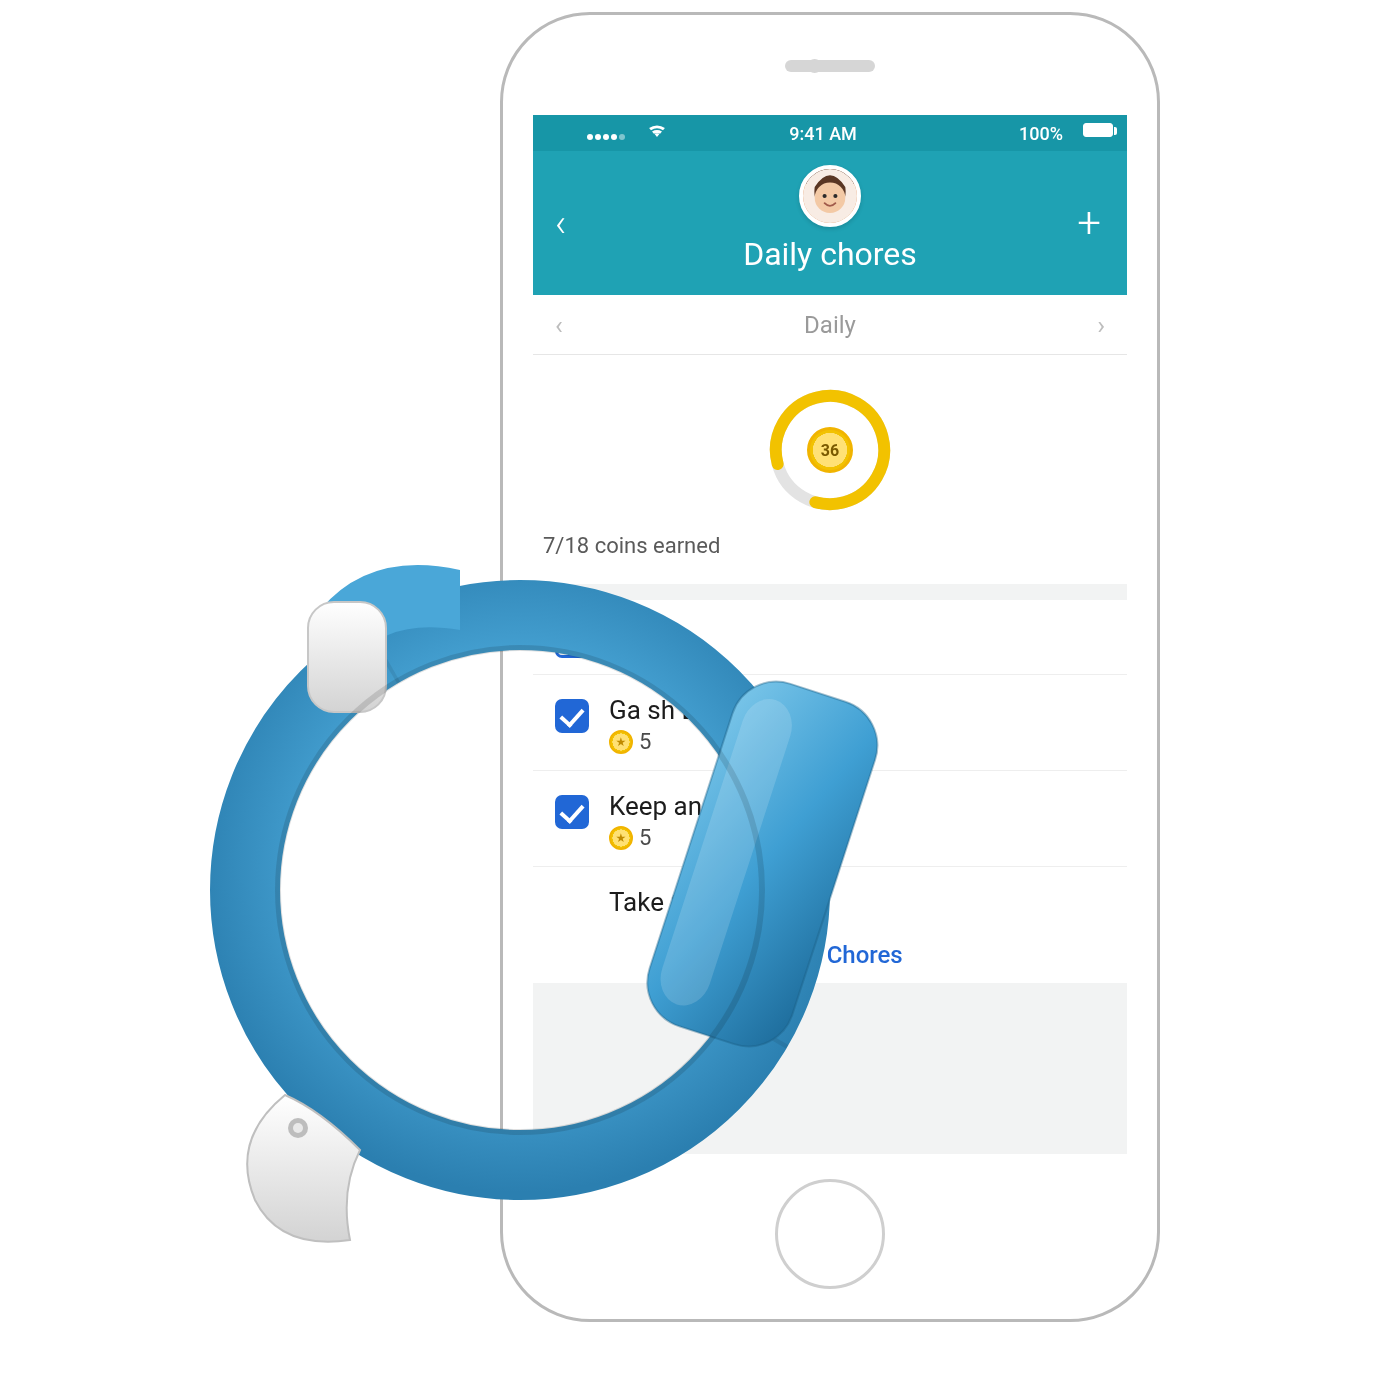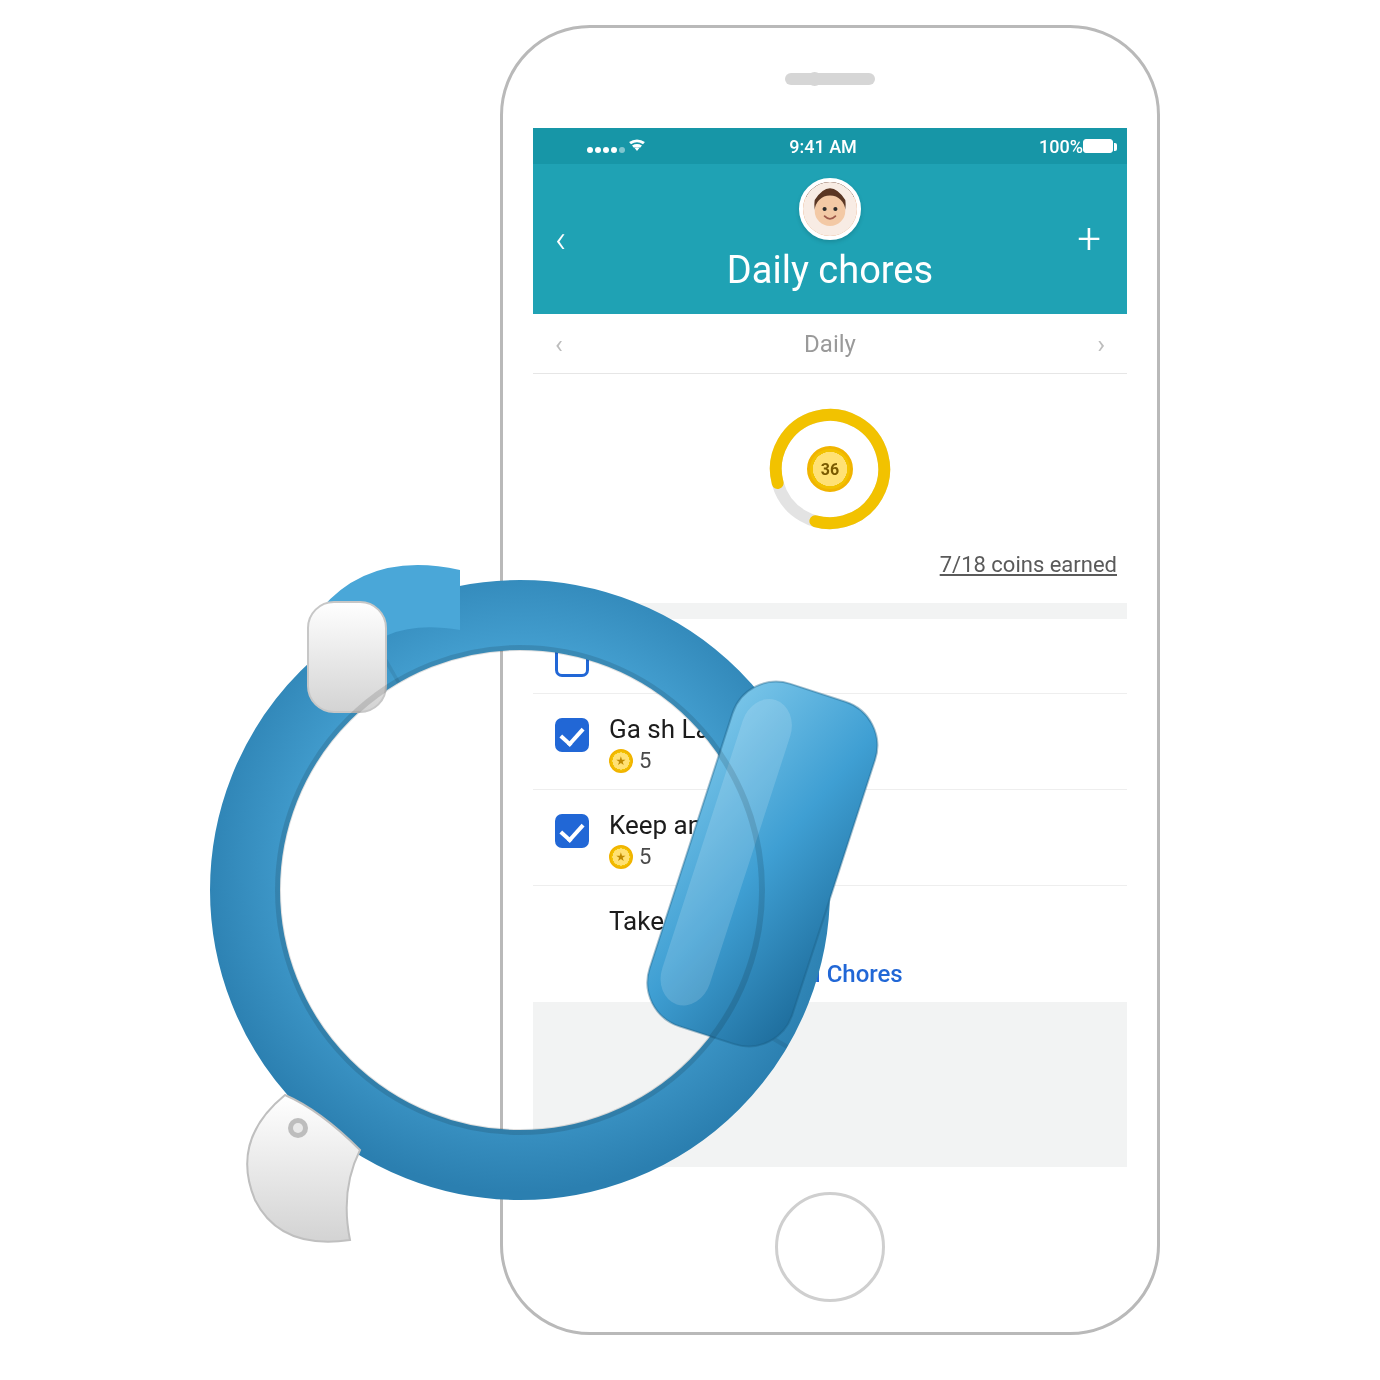--- a/index.html
+++ b/index.html
@@ -1,49 +1,49 @@
 <!DOCTYPE html>
 <html><head>
 <meta charset="utf-8">
 <style>
   *{box-sizing:border-box;margin:0;padding:0;font-family:-apple-system,BlinkMacSystemFont,"Segoe UI",Roboto,Helvetica,Arial,sans-serif;}
   body{width:1380px;height:1380px;background:#fff;position:relative;overflow:hidden;}
 
   
-  .phone{position:absolute;left:500px;top:25px;width:660px;height:1310px;border:3px solid #b9b9b9;border-radius:90px;background:#fff;}
+  .phone{position:absolute;left:500px;top:12px;width:660px;height:1310px;border:3px solid #b9b9b9;border-radius:90px;background:#fff;}
   .earpiece{position:absolute;top:45px;left:50%;transform:translateX(-50%);width:90px;height:12px;border-radius:7px;background:#d6d6d6;}
   .sensor{position:absolute;top:45px;left:50%;transform:translate(-160%, -1px);width:14px;height:14px;border-radius:50%;background:#d6d6d6;}
   .home-btn{position:absolute;bottom:30px;left:50%;transform:translateX(-50%);width:110px;height:110px;border:3px solid #cfcfcf;border-radius:50%;}
   .screen{position:absolute;top:100px;left:30px;right:30px;bottom:165px;overflow:hidden;background:#f2f3f3;}
 
   
   .statusbar{height:36px;background:#1796a7;color:#fff;display:flex;align-items:center;justify-content:space-between;padding:0 14px;font-size:18px;font-weight:500;}
-  .sb-left,.sb-right{display:flex;align-items:center;gap:0;margin-left:40px;}
+  .sb-left,.sb-right{display:flex;align-items:flex-start;gap:20px;margin-left:40px;}
   .dots span{display:inline-block;width:6px;height:6px;border-radius:50%;background:#fff;margin-right:2px;}
   .dots span.dim{opacity:.45;}
   .wifi{font-size:17px;line-height:1;}
   .battery{display:inline-block;width:30px;height:14px;border:1.5px solid #fff;border-radius:3px;position:relative;background:#fff;}
   .battery::after{content:"";position:absolute;right:-5px;top:3px;width:3px;height:8px;background:#fff;border-radius:0 2px 2px 0;}
 
   
   .header{background:#1fa2b4;color:#fff;text-align:center;position:relative;padding:14px 0 22px;}
   .back-chev,.add-btn{position:absolute;top:50%;transform:translateY(-50%);font-size:38px;font-weight:300;color:#fff;line-height:1;}
   .back-chev{left:22px;}
   .add-btn{right:26px;font-size:42px;}
   .avatar{width:62px;height:62px;border-radius:50%;border:4px solid #fff;margin:0 auto 8px;background:radial-gradient(circle at 50% 35%, #f4cfa8 0 38%, #6a3d2a 36% 55%, #e8b08a 55% 100%);box-shadow:0 2px 4px rgba(0,0,0,.15);display:flex;align-items:center;justify-content:center;overflow:hidden;}
   .avatar svg{width:100%;height:100%;}
-  .header h1{font-size:38px;font-weight:400;}
+  .header h1{font-size:32px;font-weight:400;}
 
   
   .datebar{background:#fff;height:60px;display:flex;align-items:center;justify-content:space-between;padding:0 22px;color:#9a9a9a;font-size:24px;border-bottom:1px solid #e6e6e6;}
   .datebar .chev{font-size:26px;color:#bdbdbd;}
 
   
   .cards{background:#fff;display:flex;padding:30px 10px 26px;}
-  .card{flex:1;text-align:right;color:#5a5a5a;font-size:22px;text-decoration:underline;}
+  .card{flex:1;text-align:left;color:#5a5a5a;font-size:22px;}
   .ring{width:130px;height:130px;margin:0 auto 18px;position:relative;}
   .ring svg{width:100%;height:100%;transform:rotate(-195deg);}
   .ring .center{position:absolute;inset:0;display:flex;align-items:center;justify-content:center;}
   .list-icon{font-size:40px;color:#1fa2b4;font-weight:700;letter-spacing:-4px;}
   .coin{width:46px;height:46px;border-radius:50%;background:radial-gradient(circle at 50% 50%, #ffe174 0 60%, #f2c200 61% 100%);border:3px solid #f1b400;display:flex;align-items:center;justify-content:center;font-size:16px;font-weight:700;color:#7a5a00;}
 
   .gap{height:16px;background:#f2f3f3;}
 
   
   .chores{background:#fff;}

